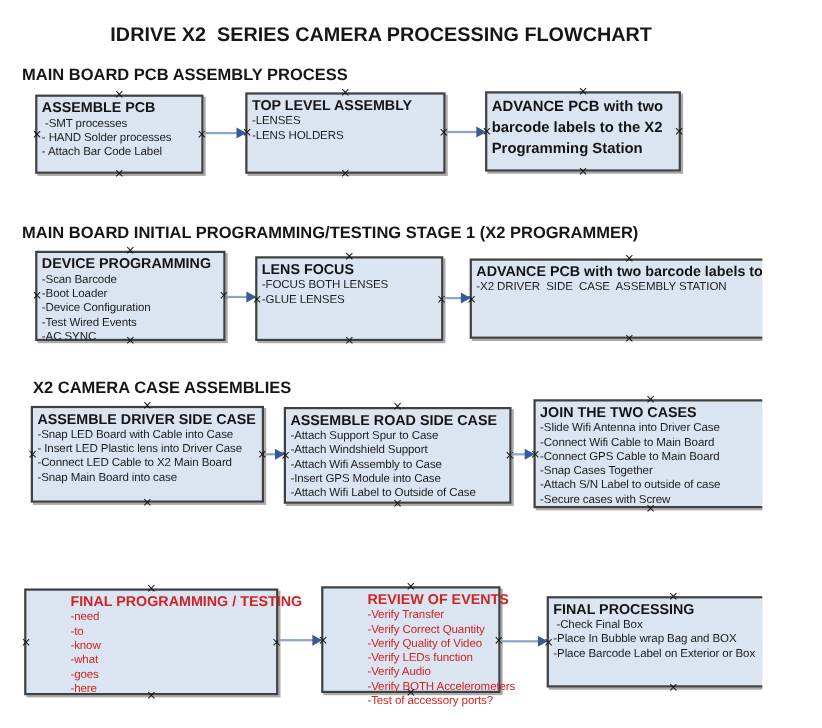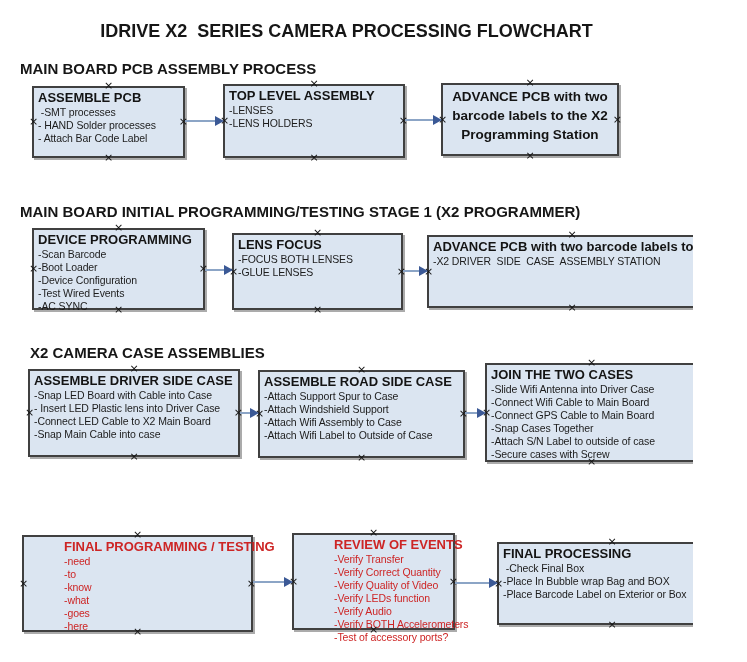--- a/index.html
+++ b/index.html
@@ -16,21 +16,21 @@
   }
   .sec-heading .red-part{color:#da1f1f;}
   .box{
     position:absolute;box-sizing:border-box;background:#dbe5f1;
     border:2px solid #404040;box-shadow:2px 2px 0 #ababab;
     padding:2px 4px 2px 4px;
   }
   .box-title{
     font-size:13px;line-height:16px;font-weight:bold;white-space:pre;color:#141414;
   }
-  .box.wrap-title .box-title{white-space:normal;font-size:13.5px;line-height:19px;text-align:center;}
+  .box.wrap-title .box-title{white-space:normal;font-size:13.5px;line-height:19px;}
   .box-item{
     font-size:10.5px;line-height:13px;letter-spacing:-0.1px;white-space:pre;color:#1c1c1c;
   }
   .box.red-box .box-title,.box.red-box .box-item{color:#cd2525;padding-left:36px;}
   .anchor{
     position:absolute;font-size:11px;line-height:10px;color:#141414;
     font-family:"DejaVu Sans",sans-serif;pointer-events:none;
   }
   .anchor.at{left:50%;top:-7px;transform:translateX(-50%);}
   .anchor.ab{left:50%;bottom:-7px;transform:translateX(-50%);}
@@ -139,32 +139,33 @@
 
   <div class="box" style="left:28px;top:369px;width:212px;height:88px">
     <span class="anchor at">×</span>
     <span class="anchor ab">×</span>
     <span class="anchor al">×</span>
     <span class="anchor ar">×</span>
     <div class="box-title">ASSEMBLE DRIVER SIDE CASE</div>
     <div class="box-item">-Snap LED Board with Cable into Case</div>
     <div class="box-item">- Insert LED Plastic lens into Driver Case</div>
     <div class="box-item">-Connect LED Cable to X2 Main Board</div>
-    <div class="box-item">-Snap Main Cable into case</div>
+    <div class="box-item">-Snap Main Board into case</div>
   </div>
 
   <div class="box" style="left:258px;top:370px;width:207px;height:88px">
     <span class="anchor at">×</span>
     <span class="anchor ab">×</span>
     <span class="anchor al">×</span>
     <span class="anchor ar">×</span>
     <div class="box-title">ASSEMBLE ROAD SIDE CASE</div>
     <div class="box-item">-Attach Support Spur to Case</div>
     <div class="box-item">-Attach Windshield Support</div>
     <div class="box-item">-Attach Wifi Assembly to Case</div>
+    <div class="box-item">-Insert GPS Module into Case</div>
     <div class="box-item">-Attach Wifi Label to Outside of Case</div>
   </div>
 
   <div class="box" style="left:485px;top:363px;width:213px;height:99px">
     <span class="anchor at">×</span>
     <span class="anchor ab">×</span>
     <span class="anchor al">×</span>
     <span class="anchor ar">×</span>
     <div class="box-title">JOIN THE TWO CASES</div>
     <div class="box-item">-Slide Wifi Antenna into Driver Case</div>

